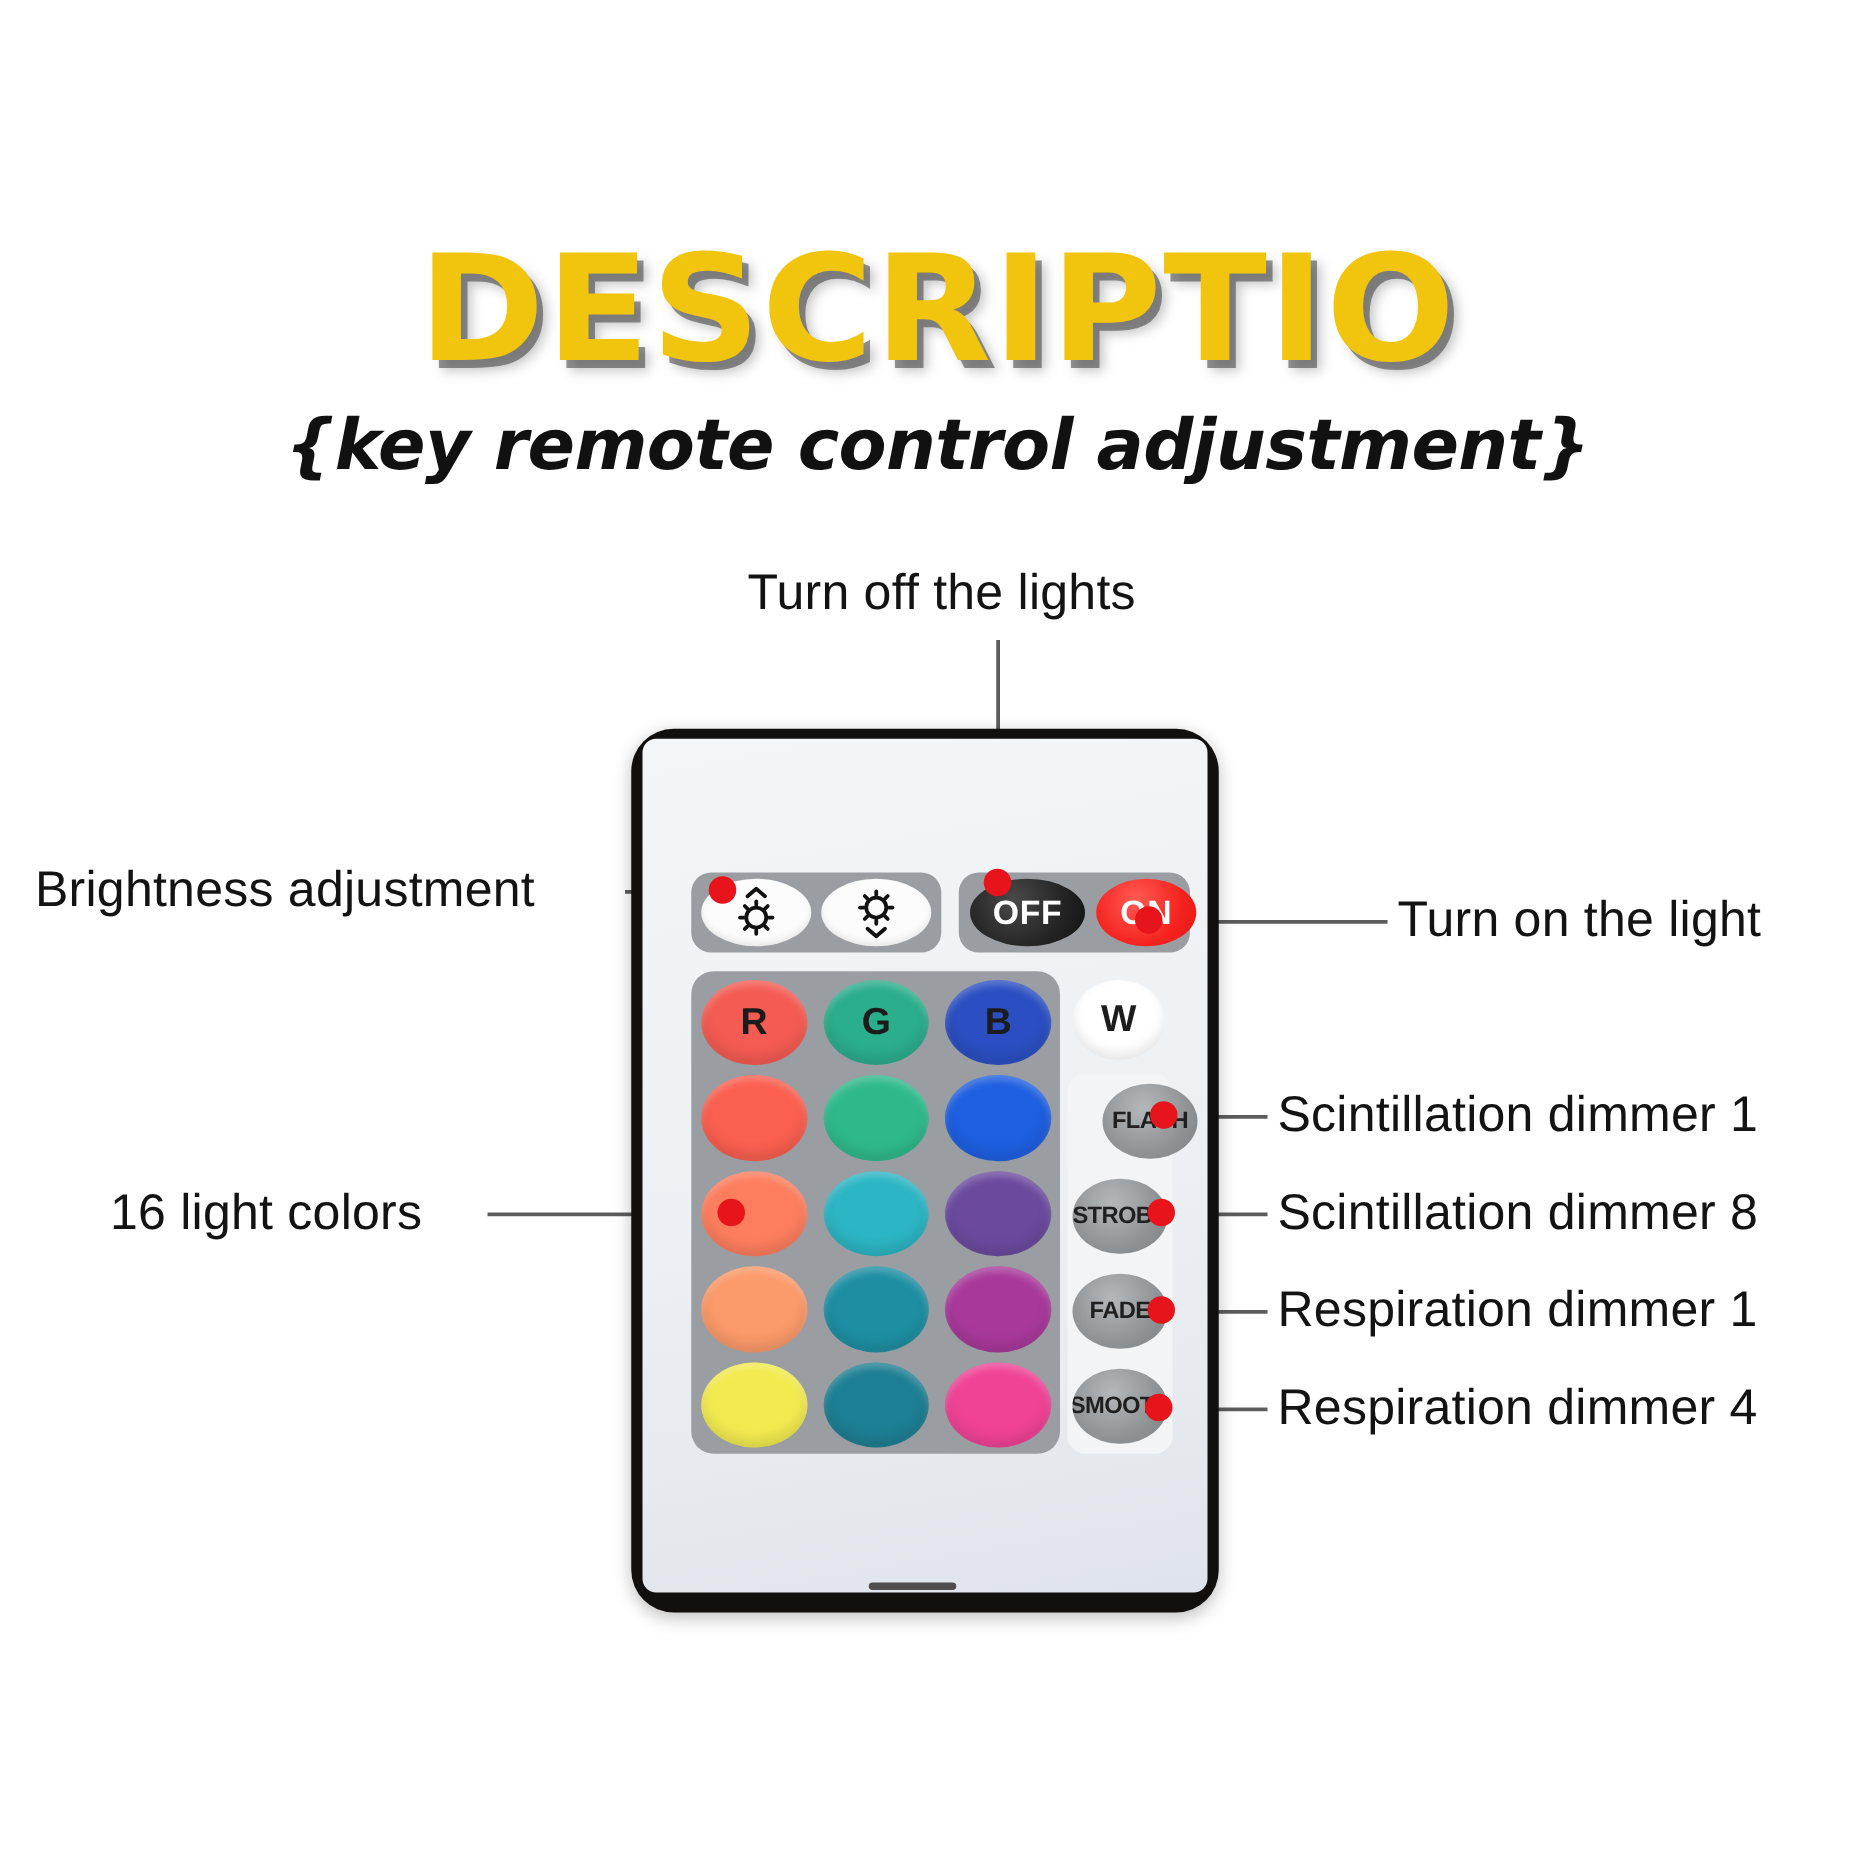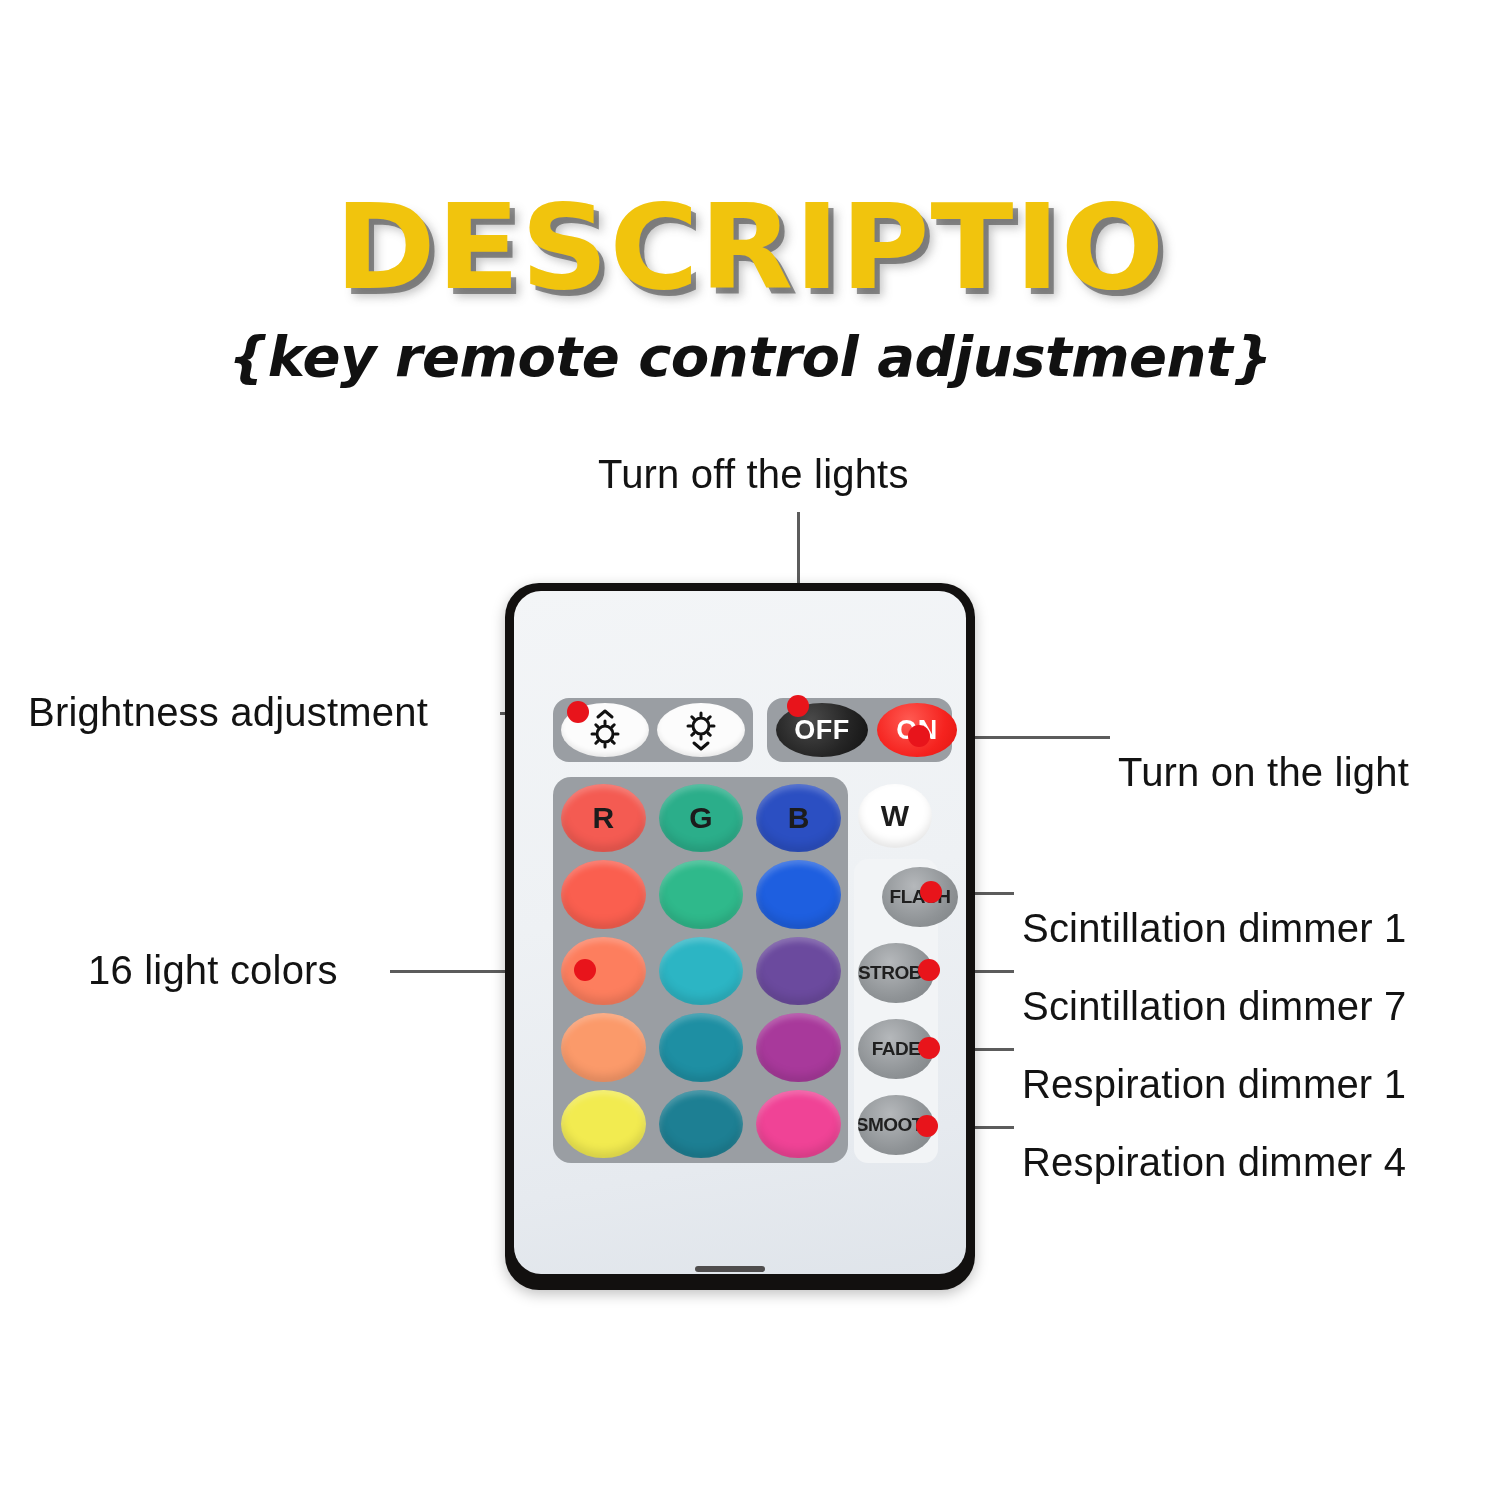--- a/index.html
+++ b/index.html
@@ -43,21 +43,21 @@
 
   
   .callout{
     position:absolute;
     font-size:40px;
     color:#131313;
     font-family:Liberation Sans, sans-serif;
     white-space:nowrap;
     letter-spacing:0.2px;
   }
-  .lbl-right{ text-align:left;margin-top:36px; }
+  .lbl-right{ text-align:left; }
   .lbl-left { text-align:left; }
 
   
   .leader-h{
     position:absolute;
     height:3px;
     background:#5c5c5c;
   }
   .leader-v{
     position:absolute;
@@ -79,21 +79,21 @@
     left:505px; top:583px;
     width:470px; height:707px;
     background:#12100f;
     border-radius:34px;
     box-shadow:0 4px 14px rgba(0,0,0,0.25);
     z-index:10;
   }
   #remote-face{
     position:absolute;
     left:9px; top:8px; right:9px; bottom:16px;
-    border-radius:27px;
+    border-radius:11px;
     background:linear-gradient(170deg,#f3f5f7 0%, #eef1f4 45%, #e6eaef 80%, #dfe4ea 100%);
     padding-left:44px;
   }
   #remote-bottom-notch{
     position:absolute;
     left:40%; bottom:2px;
     width:70px;height:6px;
     background:#2a2726;
     border-radius:3px;
     opacity:.8;
@@ -210,21 +210,21 @@
 <div class="dot" style="left: 574px; top: 959px; background: rgb(232, 20, 27);"></div>
 
 <div class="callout lbl-right" style="left:1118px;top:714px;">Turn on the light</div>
 <div class="leader-h" style="left: 920px; top: 736px; width: 190px; background: rgb(92, 92, 92);"></div>
 <div class="dot" style="left: 908px; top: 725px; background: rgb(232, 20, 27);"></div>
 
 <div class="callout lbl-right" style="left:1022px;top:870px;">Scintillation dimmer 1</div>
 <div class="leader-h" style="left: 930px; top: 892px; width: 84px; background: rgb(92, 92, 92);"></div>
 <div class="dot" style="left: 920px; top: 881px; background: rgb(232, 20, 27);"></div>
 
-<div class="callout lbl-right" style="left:1022px;top:948px;">Scintillation dimmer 7</div>
+<div class="callout lbl-right" style="left:1022px;top:948px;">Scintillation dimmer 8</div>
 <div class="leader-h" style="left: 930px; top: 970px; width: 84px; background: rgb(92, 92, 92);"></div>
 <div class="dot" style="left: 918px; top: 959px; background: rgb(232, 20, 27);"></div>
 
 <div class="callout lbl-right" style="left:1022px;top:1026px;">Respiration dimmer 1</div>
 <div class="leader-h" style="left: 930px; top: 1048px; width: 84px; background: rgb(92, 92, 92);"></div>
 <div class="dot" style="left: 918px; top: 1037px; background: rgb(232, 20, 27);"></div>
 
 <div class="callout lbl-right" style="left:1022px;top:1104px;">Respiration dimmer 4</div>
 <div class="leader-h" style="left: 930px; top: 1126px; width: 84px; background: rgb(92, 92, 92);"></div>
 <div class="dot" style="left: 916px; top: 1115px; background: rgb(232, 20, 27);"></div>

